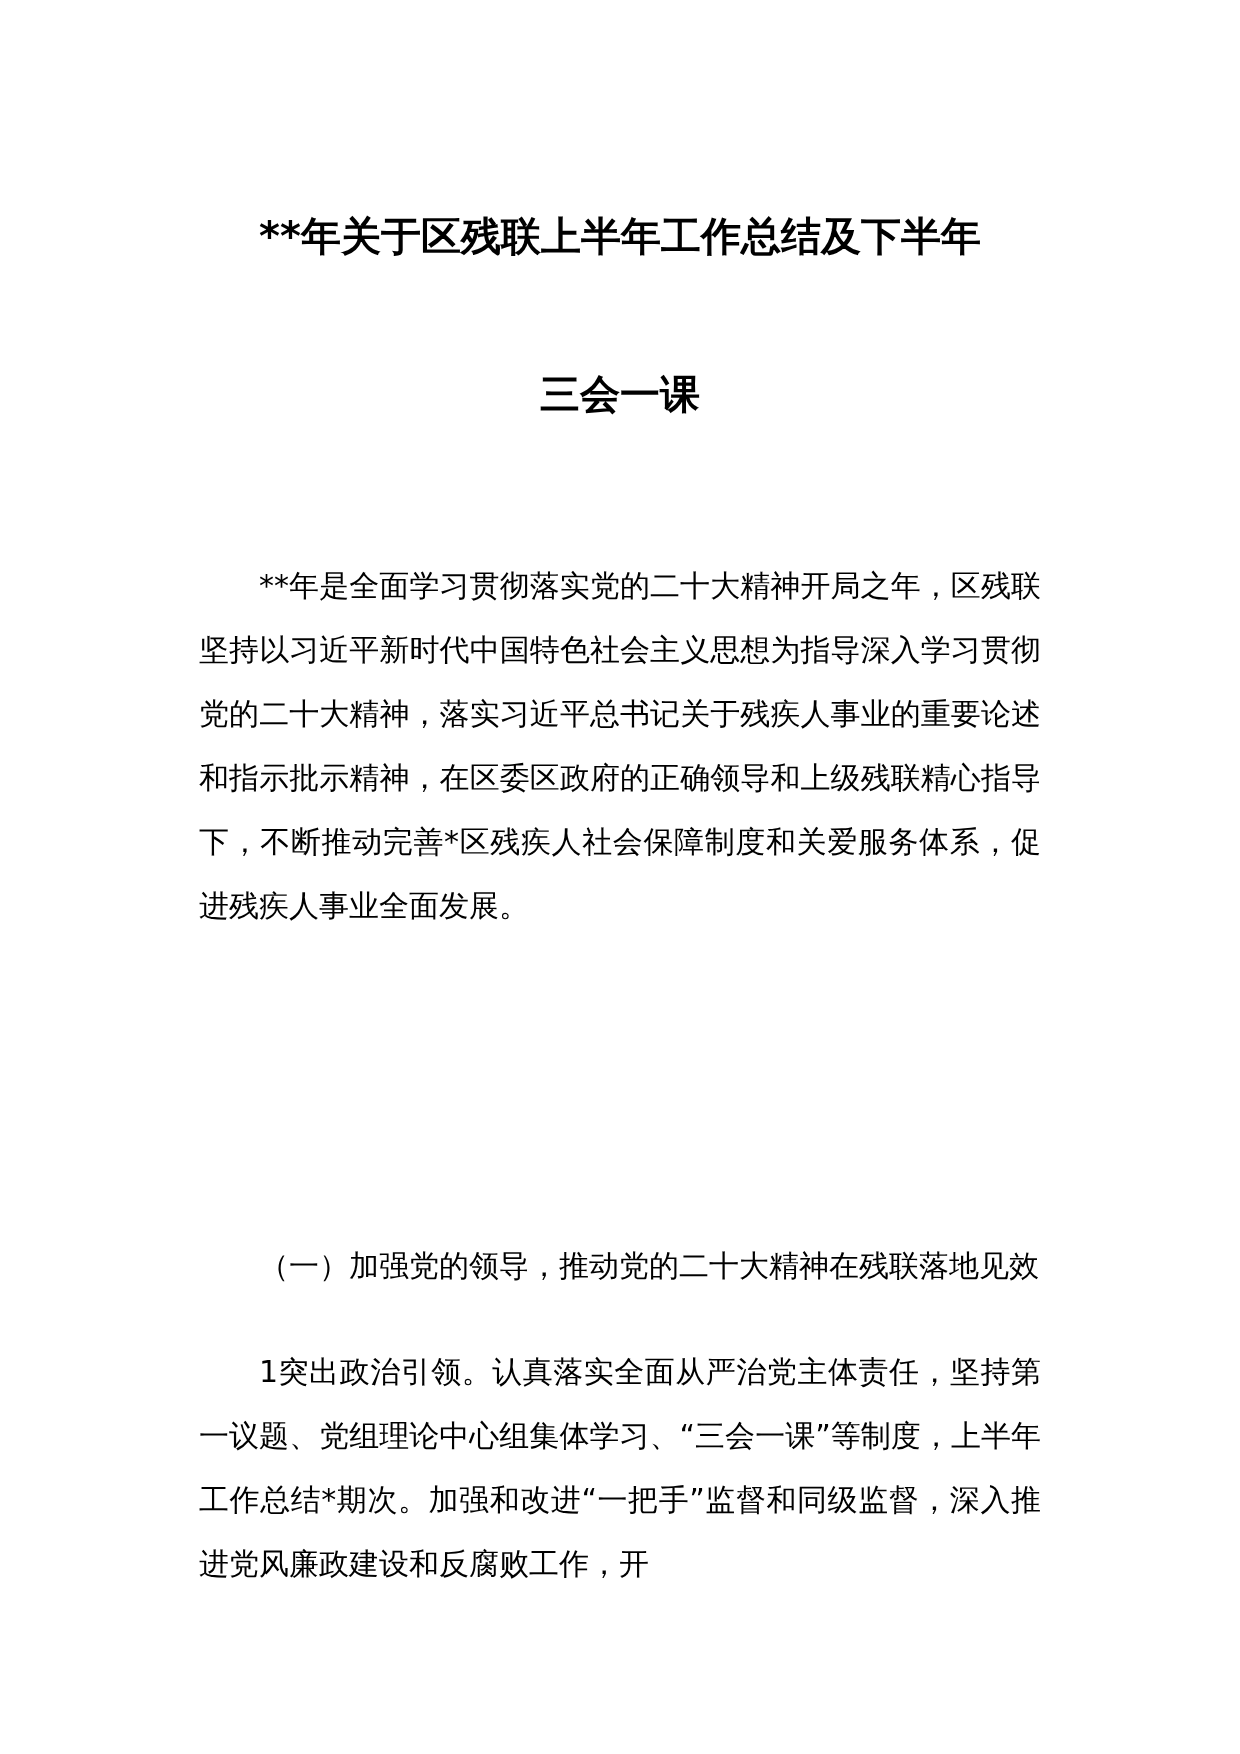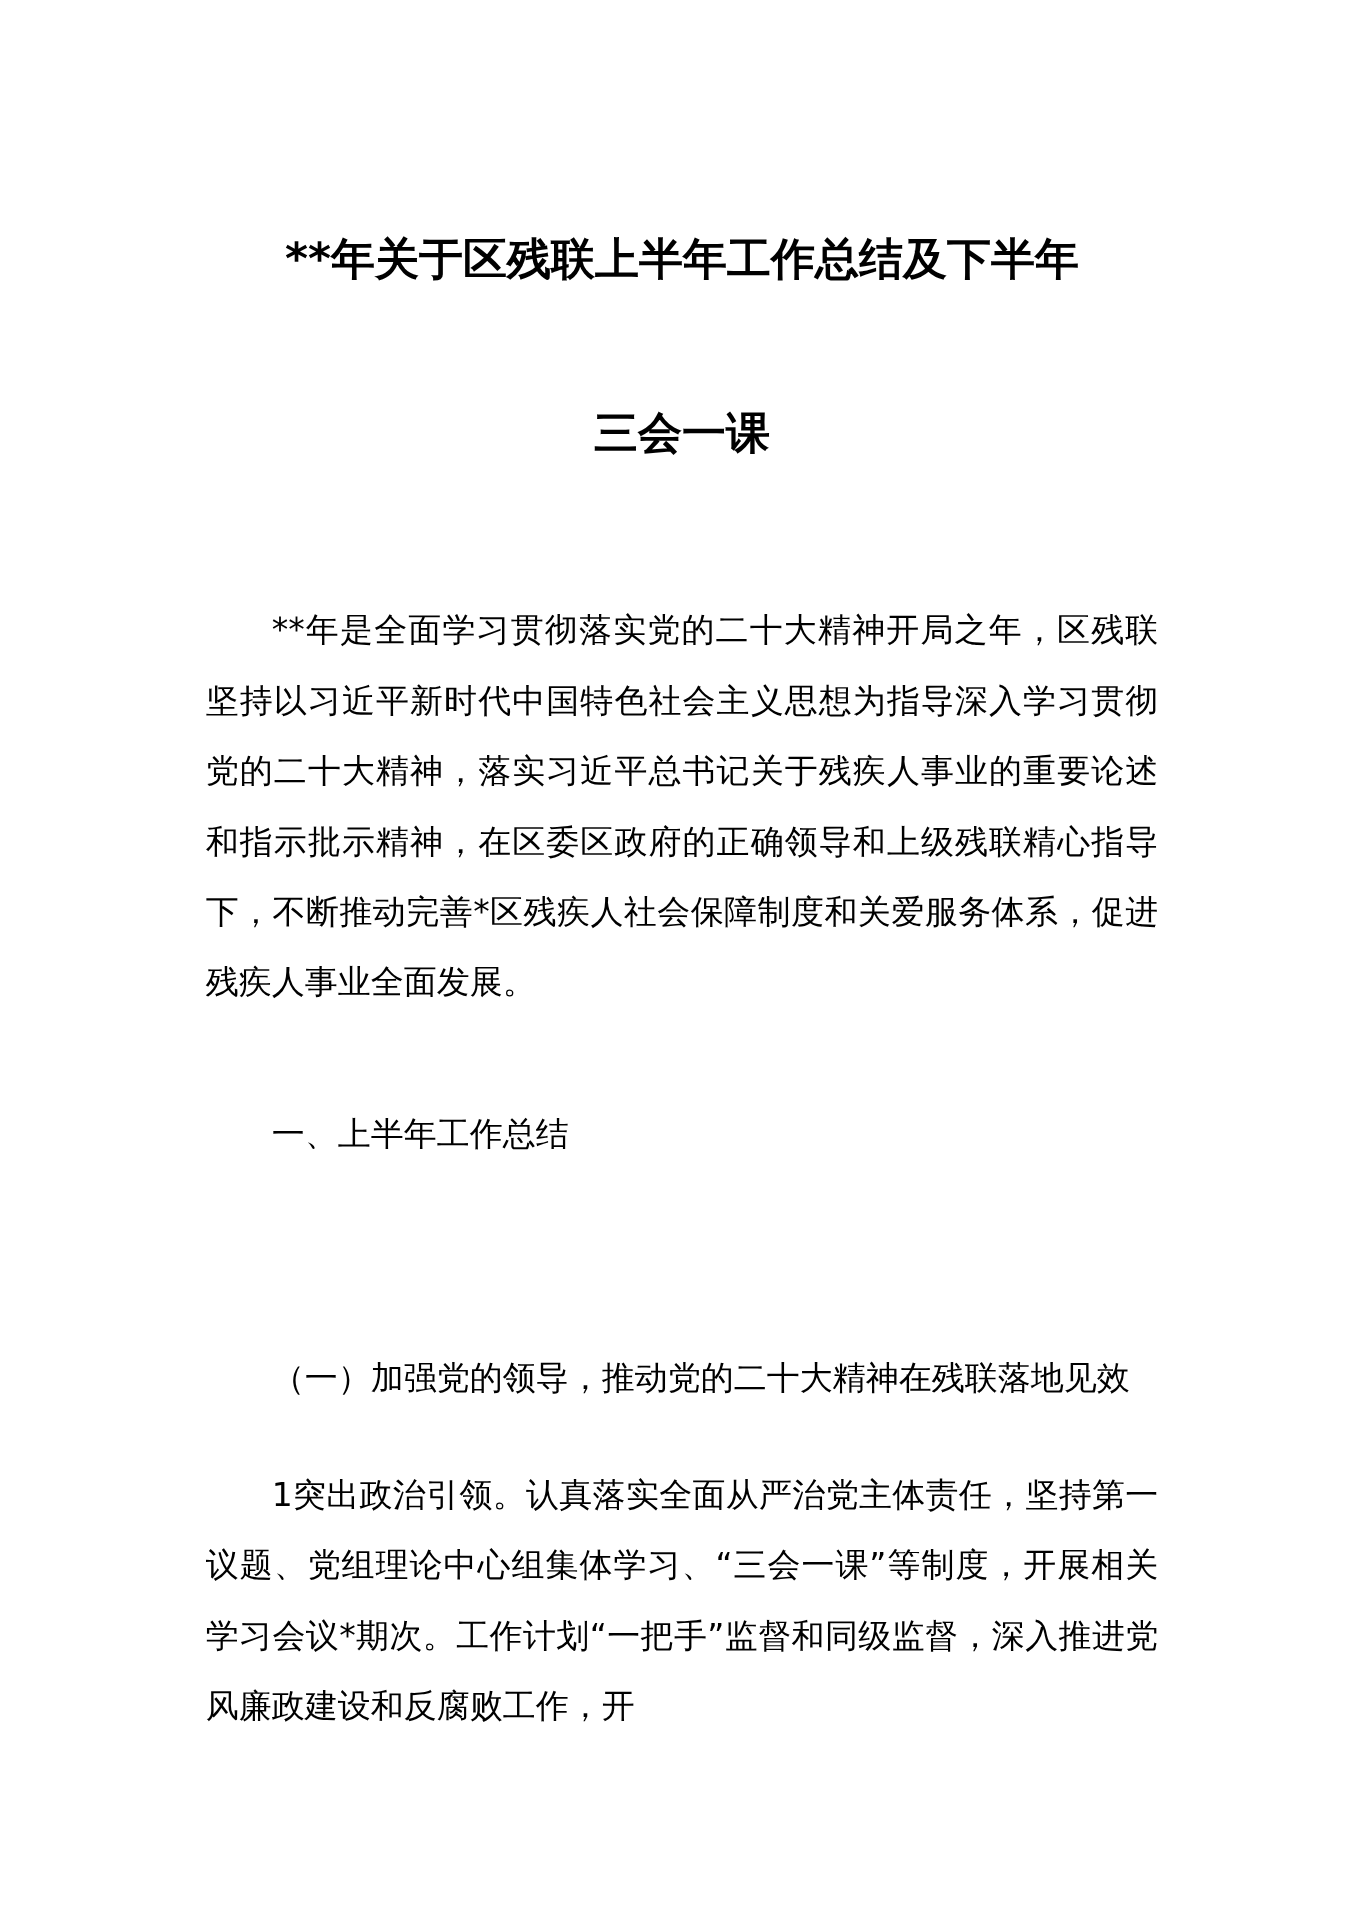--- a/index.html
+++ b/index.html
@@ -47,41 +47,38 @@
     }
     .para-intro { top: 542px; }
     .heading1 { top: 1000px; }
     .heading2 { top: 1222px; }
     .para-1 { top: 1328px; }
 
     .indent {
       text-indent: 60px;
     }
     .para-text {
-      margin: 0;
+      margin: 12px;
       word-break: break-all;
     }
   </style>
 </head>
 <body>
 
 <div class="page">
 
   <div class="title-line l1">**年关于区残联上半年工作总结及下半年</div>
   <div class="title-line l2">三会一课</div>
 
   <div class="body-block para-intro">
     <p class="para-text indent">**年是全面学习贯彻落实党的二十大精神开局之年，区残联坚持以习近平新时代中国特色社会主义思想为指导深入学习贯彻党的二十大精神，落实习近平总书记关于残疾人事业的重要论述和指示批示精神，在区委区政府的正确领导和上级残联精心指导下，不断推动完善*区残疾人社会保障制度和关爱服务体系，促进残疾人事业全面发展。</p>
   </div>
 
-  <div class="body-block heading1">
-    <p class="para-text indent">一、上半年工作总结</p>
-  </div>
 
   <div class="body-block heading2">
     <p class="para-text indent">（一）加强党的领导，推动党的二十大精神在残联落地见效</p>
   </div>
 
   <div class="body-block para-1">
-    <p class="para-text indent">1突出政治引领。认真落实全面从严治党主体责任，坚持第一议题、党组理论中心组集体学习、“三会一课”等制度，开展相关学习会议*期次。工作计划“一把手”监督和同级监督，深入推进党风廉政建设和反腐败工作，开</p>
+    <p class="para-text indent">1突出政治引领。认真落实全面从严治党主体责任，坚持第一议题、党组理论中心组集体学习、“三会一课”等制度，上半年工作总结*期次。加强和改进“一把手”监督和同级监督，深入推进党风廉政建设和反腐败工作，开</p>
   </div>
 
 </div>
 
 </body></html>

